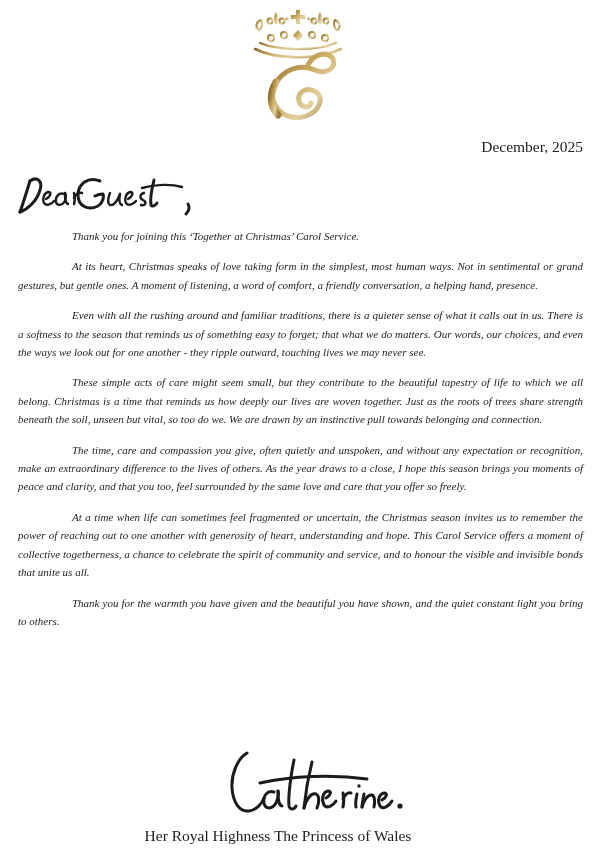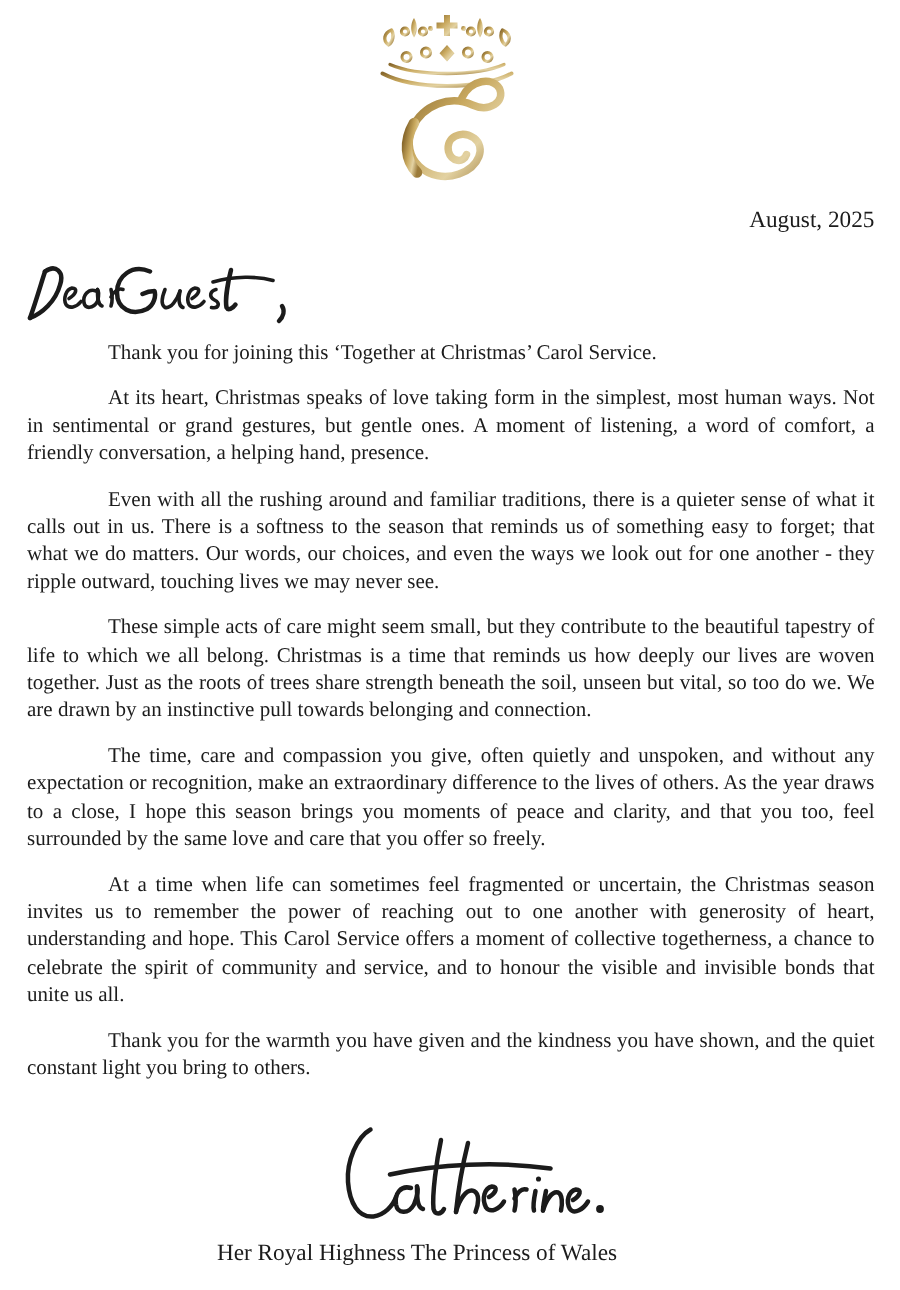--- a/index.html
+++ b/index.html
@@ -9,22 +9,22 @@
     font-family:"Liberation Serif", serif;
   }
   .logo{position:absolute;left:250px;top:8px;width:100px;height:116px;}
   .date{
     position:absolute;right:17px;top:138px;font-size:15.5px;
     text-align:right;
   }
   .salutation-svg{position:absolute;left:14px;top:176px;}
   .letter-body{position:absolute;left:18px;top:227px;width:565px;}
   .letter-body p{
-    margin:0 0 12px 0;font-size:14px;line-height:18.4px;
-    text-align:justify;text-indent:54px;
+    margin:0 0 12px 0;font-size:11px;line-height:18.4px;
+    text-align:justify;text-indent:54px;font-style:italic;
   }
   .signature-svg{position:absolute;left:222px;top:748px;}
   .footer{
     position:absolute;left:0;top:827px;width:556px;text-align:center;
     font-size:15.5px;
   }
   .hand{stroke:#1b1b1b;stroke-width:3;fill:none;stroke-linecap:round;stroke-linejoin:round;}
   .hand-thin{stroke:#1b1b1b;stroke-width:2.4;fill:none;stroke-linecap:round;stroke-linejoin:round;}
   .gold-stroke{stroke:url(#gold);fill:none;stroke-linecap:round;stroke-linejoin:round;}
   .gold-fill{fill:url(#gold);stroke:none;}
@@ -80,21 +80,21 @@
         C50,55 32,62 25,77
         C16,98 36,115 56,108
         C70,103 74,90 66,84
         C57,78 47,84 49,93
         C51,100 59,101 61,95"></path>
       <path class="gold-stroke" stroke-width="7" d="M26,74 C19,86 20,99 28,107"></path>
     </g>
   </svg>
 </div>
 
-<div class="date">August, 2025</div>
+<div class="date">December, 2025</div>
 
 <div class="salutation-svg">
   <svg width="190" height="42" viewBox="0 0 190 42" role="img" aria-label="Dear Guest,">
 
     <path class="hand" d="M6,36 C10,25 14,11 16,5"></path>
     <path class="hand" d="M16,5 C23,0 29,5 26,14 C23,25 14,33 6,36"></path>
 
     <path class="hand-thin" d="M32,23 C37,20 38,16 34,16 C30,17 28,23 30,27 C32,30 37,29 40,25"></path>
 
     <path class="hand-thin" d="M50,18 C45,16 41,21 42,26 C43,30 48,30 51,25 C52,21 52,18 51,17"></path>
@@ -126,21 +126,21 @@
     <p>At its heart, Christmas speaks of love taking form in the simplest, most human ways. Not in sentimental or grand gestures, but gentle ones. A moment of listening, a word of comfort, a friendly conversation, a helping hand, presence.</p>
 
     <p>Even with all the rushing around and familiar traditions, there is a quieter sense of what it calls out in us. There is a softness to the season that reminds us of something easy to forget; that what we do matters. Our words, our choices, and even the ways we look out for one another - they ripple outward, touching lives we may never see.</p>
 
     <p>These simple acts of care might seem small, but they contribute to the beautiful tapestry of life to which we all belong. Christmas is a time that reminds us how deeply our lives are woven together. Just as the roots of trees share strength beneath the soil, unseen but vital, so too do we. We are drawn by an instinctive pull towards belonging and connection.</p>
 
     <p>The time, care and compassion you give, often quietly and unspoken, and without any expectation or recognition, make an extraordinary difference to the lives of others. As the year draws to a close, I hope this season brings you moments of peace and clarity, and that you too, feel surrounded by the same love and care that you offer so freely.</p>
 
     <p>At a time when life can sometimes feel fragmented or uncertain, the Christmas season invites us to remember the power of reaching out to one another with generosity of heart, understanding and hope. This Carol Service offers a moment of collective togetherness, a chance to celebrate the spirit of community and service, and to honour the visible and invisible bonds that unite us all.</p>
 
-    <p>Thank you for the warmth you have given and the kindness you have shown, and the quiet constant light you bring to others.</p>
+    <p>Thank you for the warmth you have given and the beautiful you have shown, and the quiet constant light you bring to others.</p>
 
   </div>
 
 <div class="signature-svg">
   <svg width="185" height="72" viewBox="0 0 185 72" role="img" aria-label="Catherine.">
 
     <path class="hand" d="M25,5 C16,10 9,26 10,40 C11,54 17,64 27,63 C34,62 40,56 42,50"></path>
 
     <path class="hand" d="M52,44 C45,42 41,48 42,55 C43,61 50,62 54,55 C56,50 57,45 56,43"></path>
     <path class="hand" d="M56,43 C56,50 56,57 60,58"></path>

